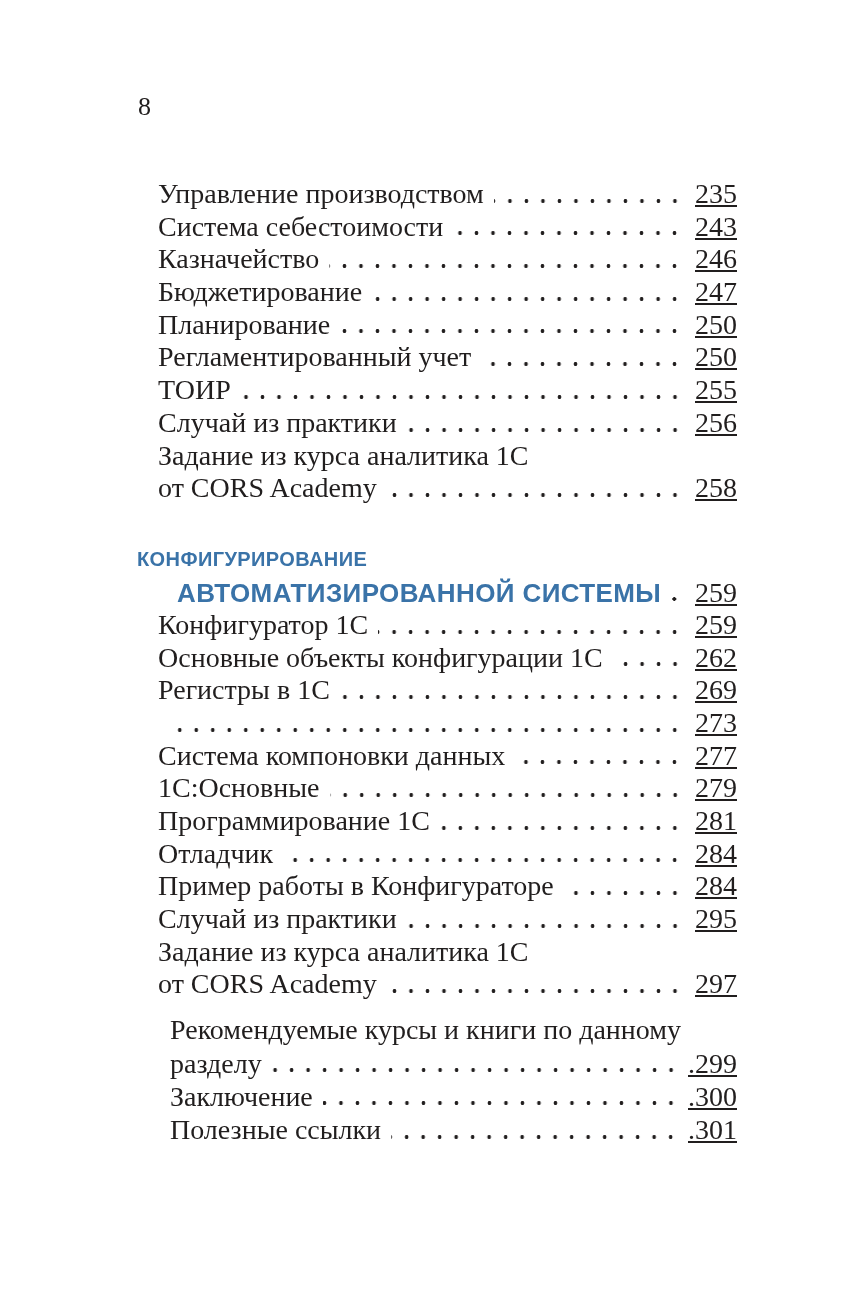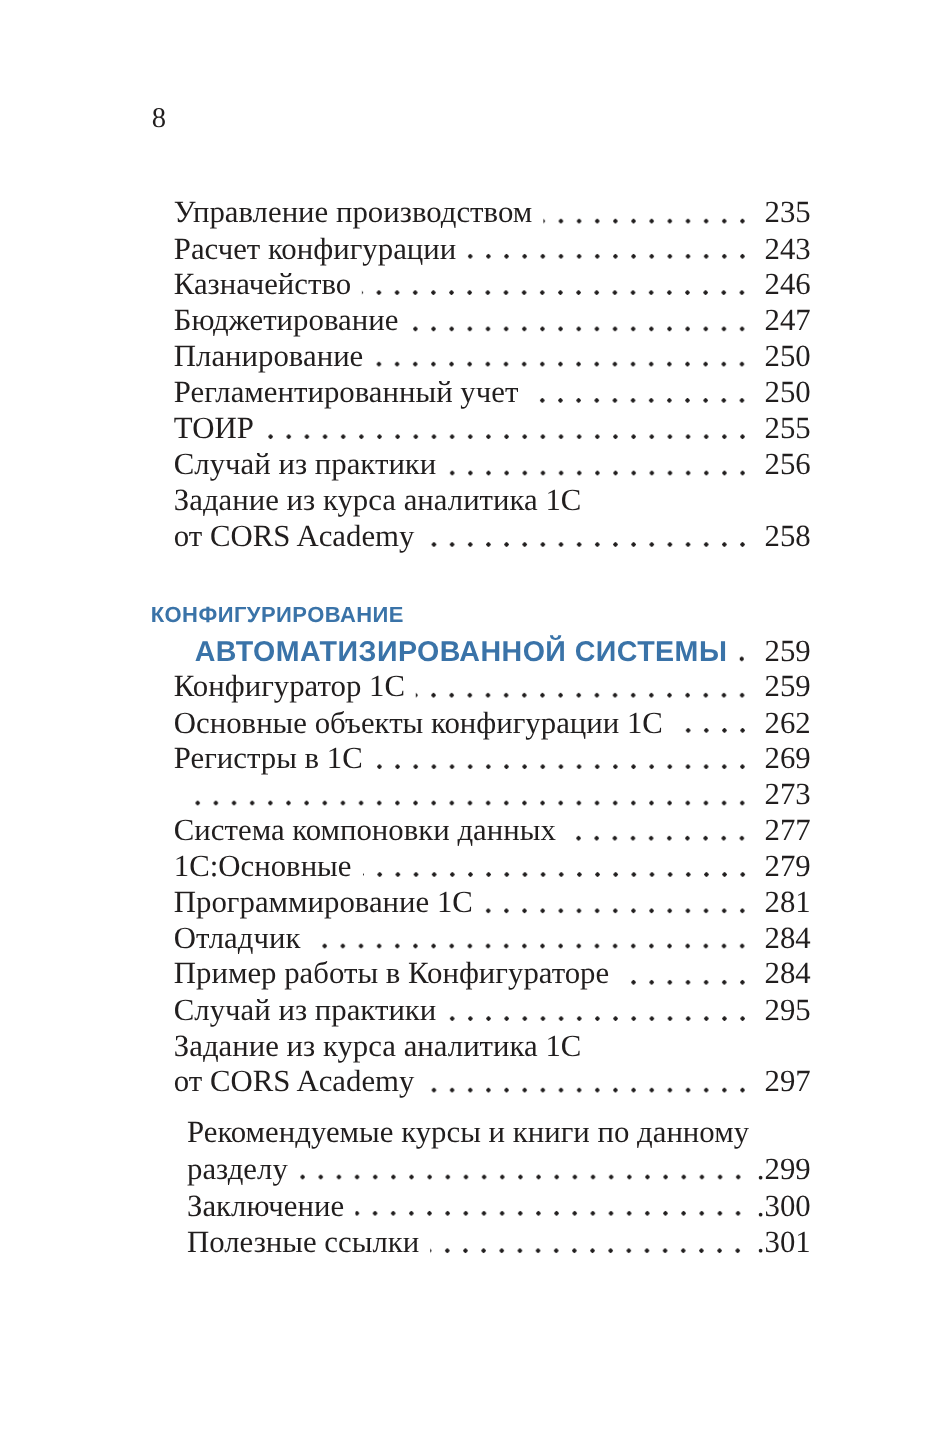--- a/index.html
+++ b/index.html
@@ -33,21 +33,21 @@
   .row.indent{padding-left:21px;}
   .title{flex:0 0 auto;}
   .leader{
     flex:1 1 auto;align-self:stretch;
     margin:0 8px 0 10px;min-width:14px;
     background-image:radial-gradient(circle, var(--ink) 1.7px, transparent 2.1px);
     background-size:16.5px 6px;
     background-repeat:repeat-x;
     background-position:right 4px bottom 7px;
   }
-  .pg{flex:0 0 auto;font-family:"Liberation Serif", serif;font-size:28px;color:var(--ink);}
+  .pg{flex:0 0 auto;font-family:"Liberation Serif", serif;font-size:28px;color:var(--ink);text-decoration:underline;}
   .sec-h1{
     margin-top:38px;
     font-family:Liberation Sans, sans-serif;
     font-weight:bold;font-size:20px;line-height:33px;
     letter-spacing:.4px;color:var(--accent);
     white-space:nowrap;
   }
   .sec-row{height:33px;line-height:33px;margin-left:40px;}
   .sec-title{
     font-family:"Liberation Sans", sans-serif;
@@ -66,21 +66,21 @@
 
   <div class="toc">
 
     <div>
         <div class="row indent">
           <span class="title">Управление производством</span>
           <span class="leader"></span>
           <span class="pg">235</span>
         </div>
         <div class="row indent">
-          <span class="title">Расчет конфигурации</span>
+          <span class="title">Система себестоимости</span>
           <span class="leader"></span>
           <span class="pg">243</span>
         </div>
         <div class="row indent">
           <span class="title">Казначейство</span>
           <span class="leader"></span>
           <span class="pg">246</span>
         </div>
         <div class="row indent">
           <span class="title">Бюджетирование</span>

